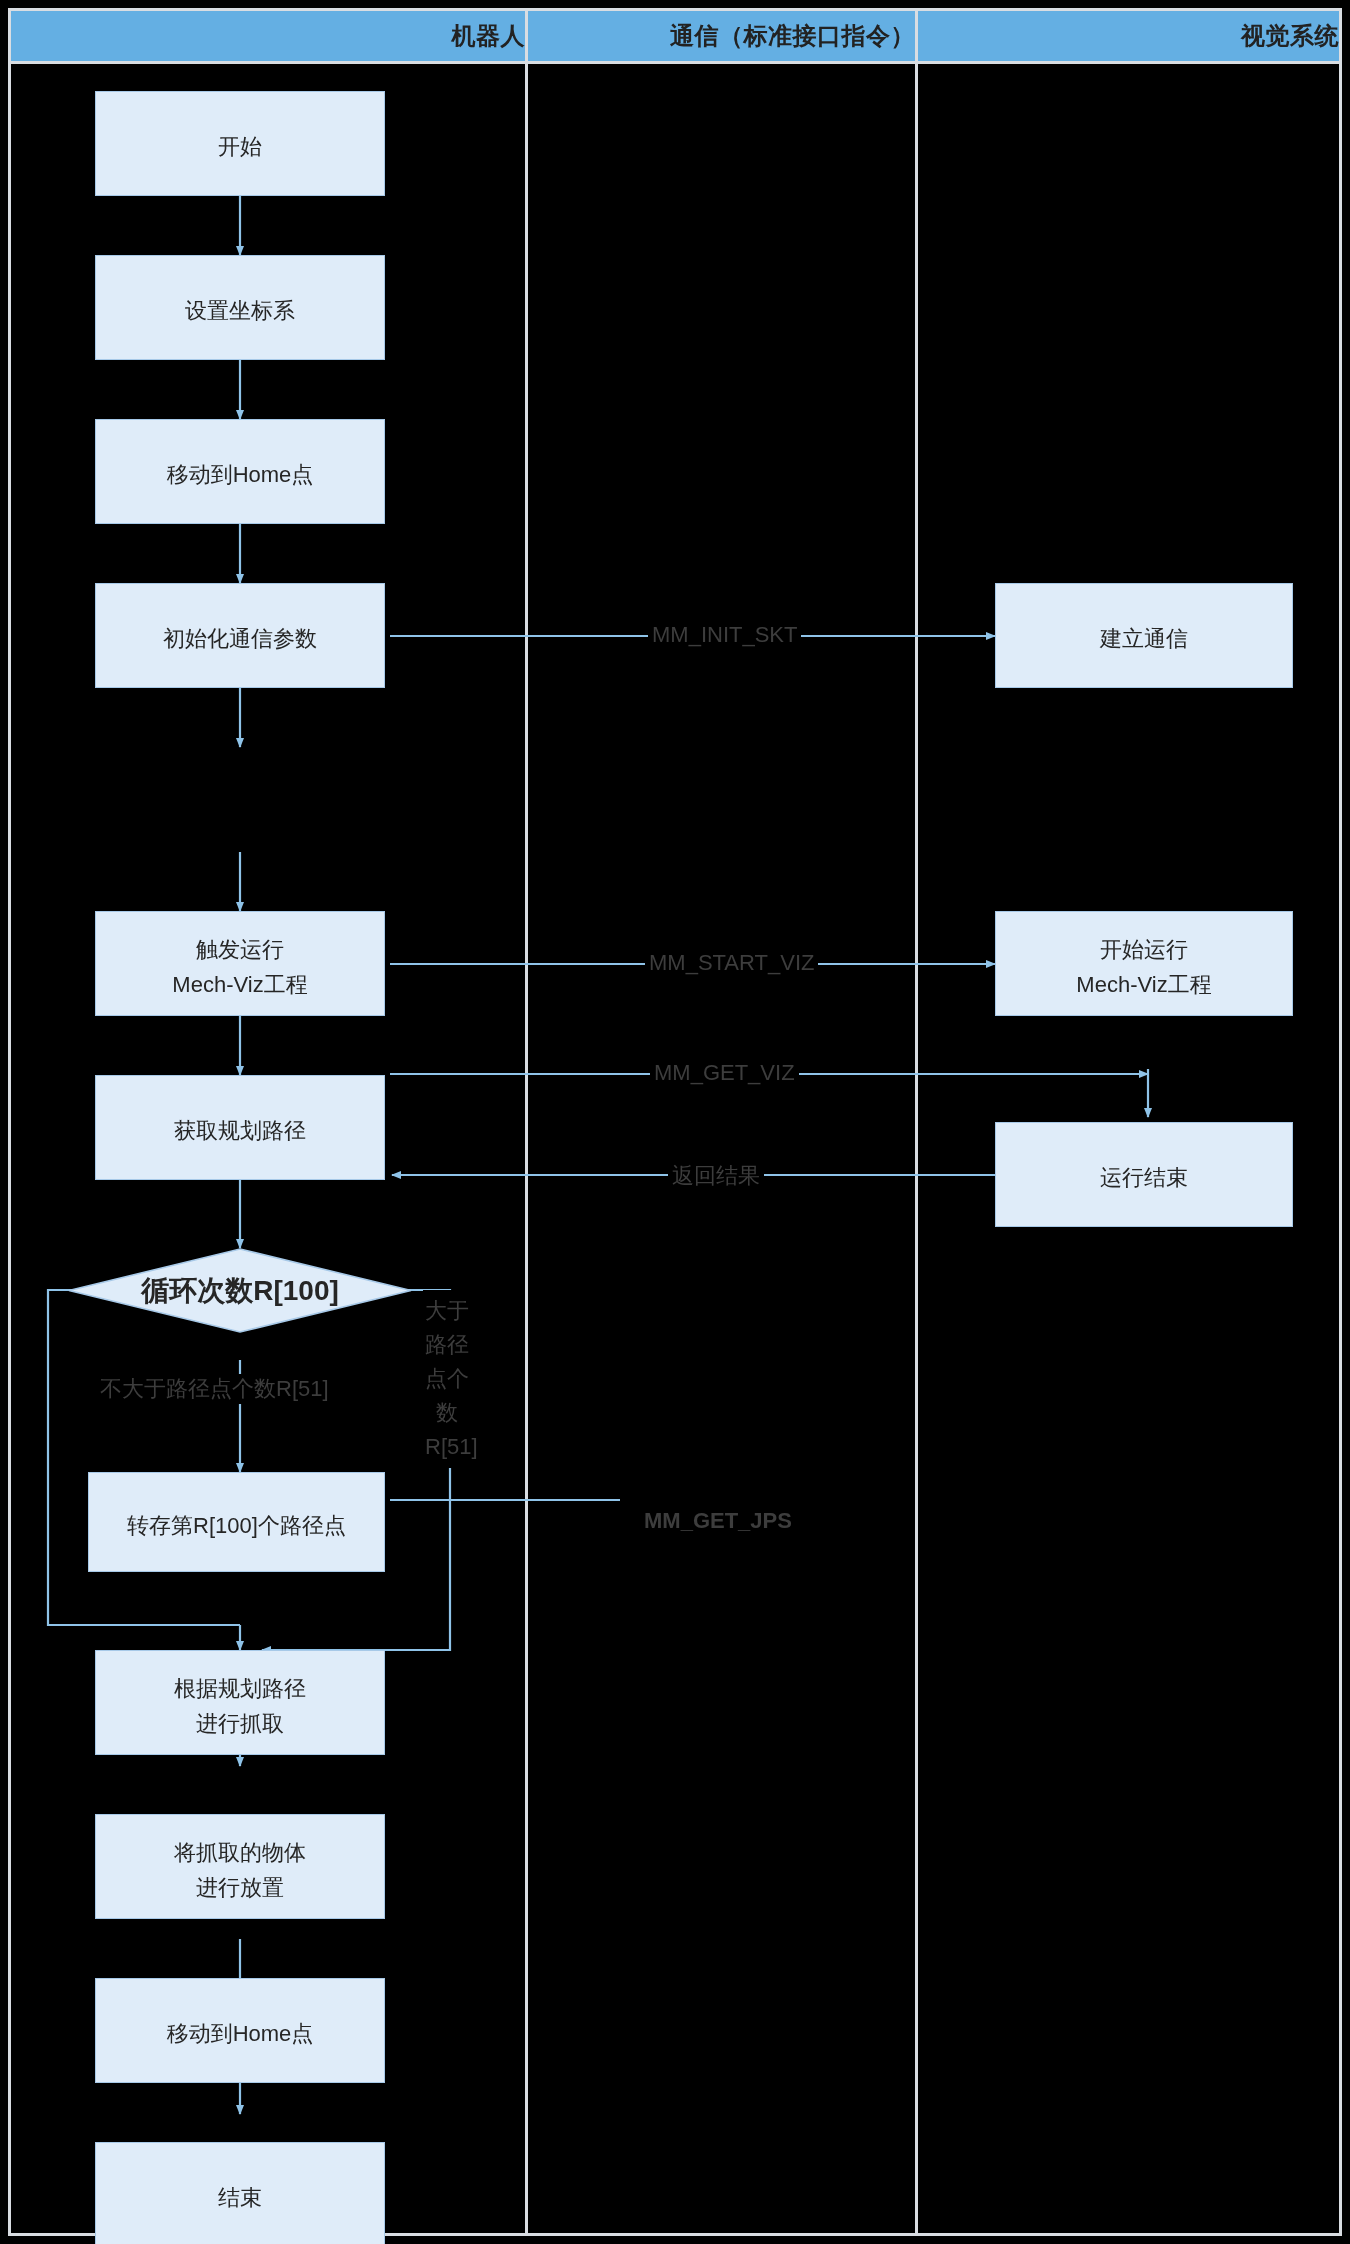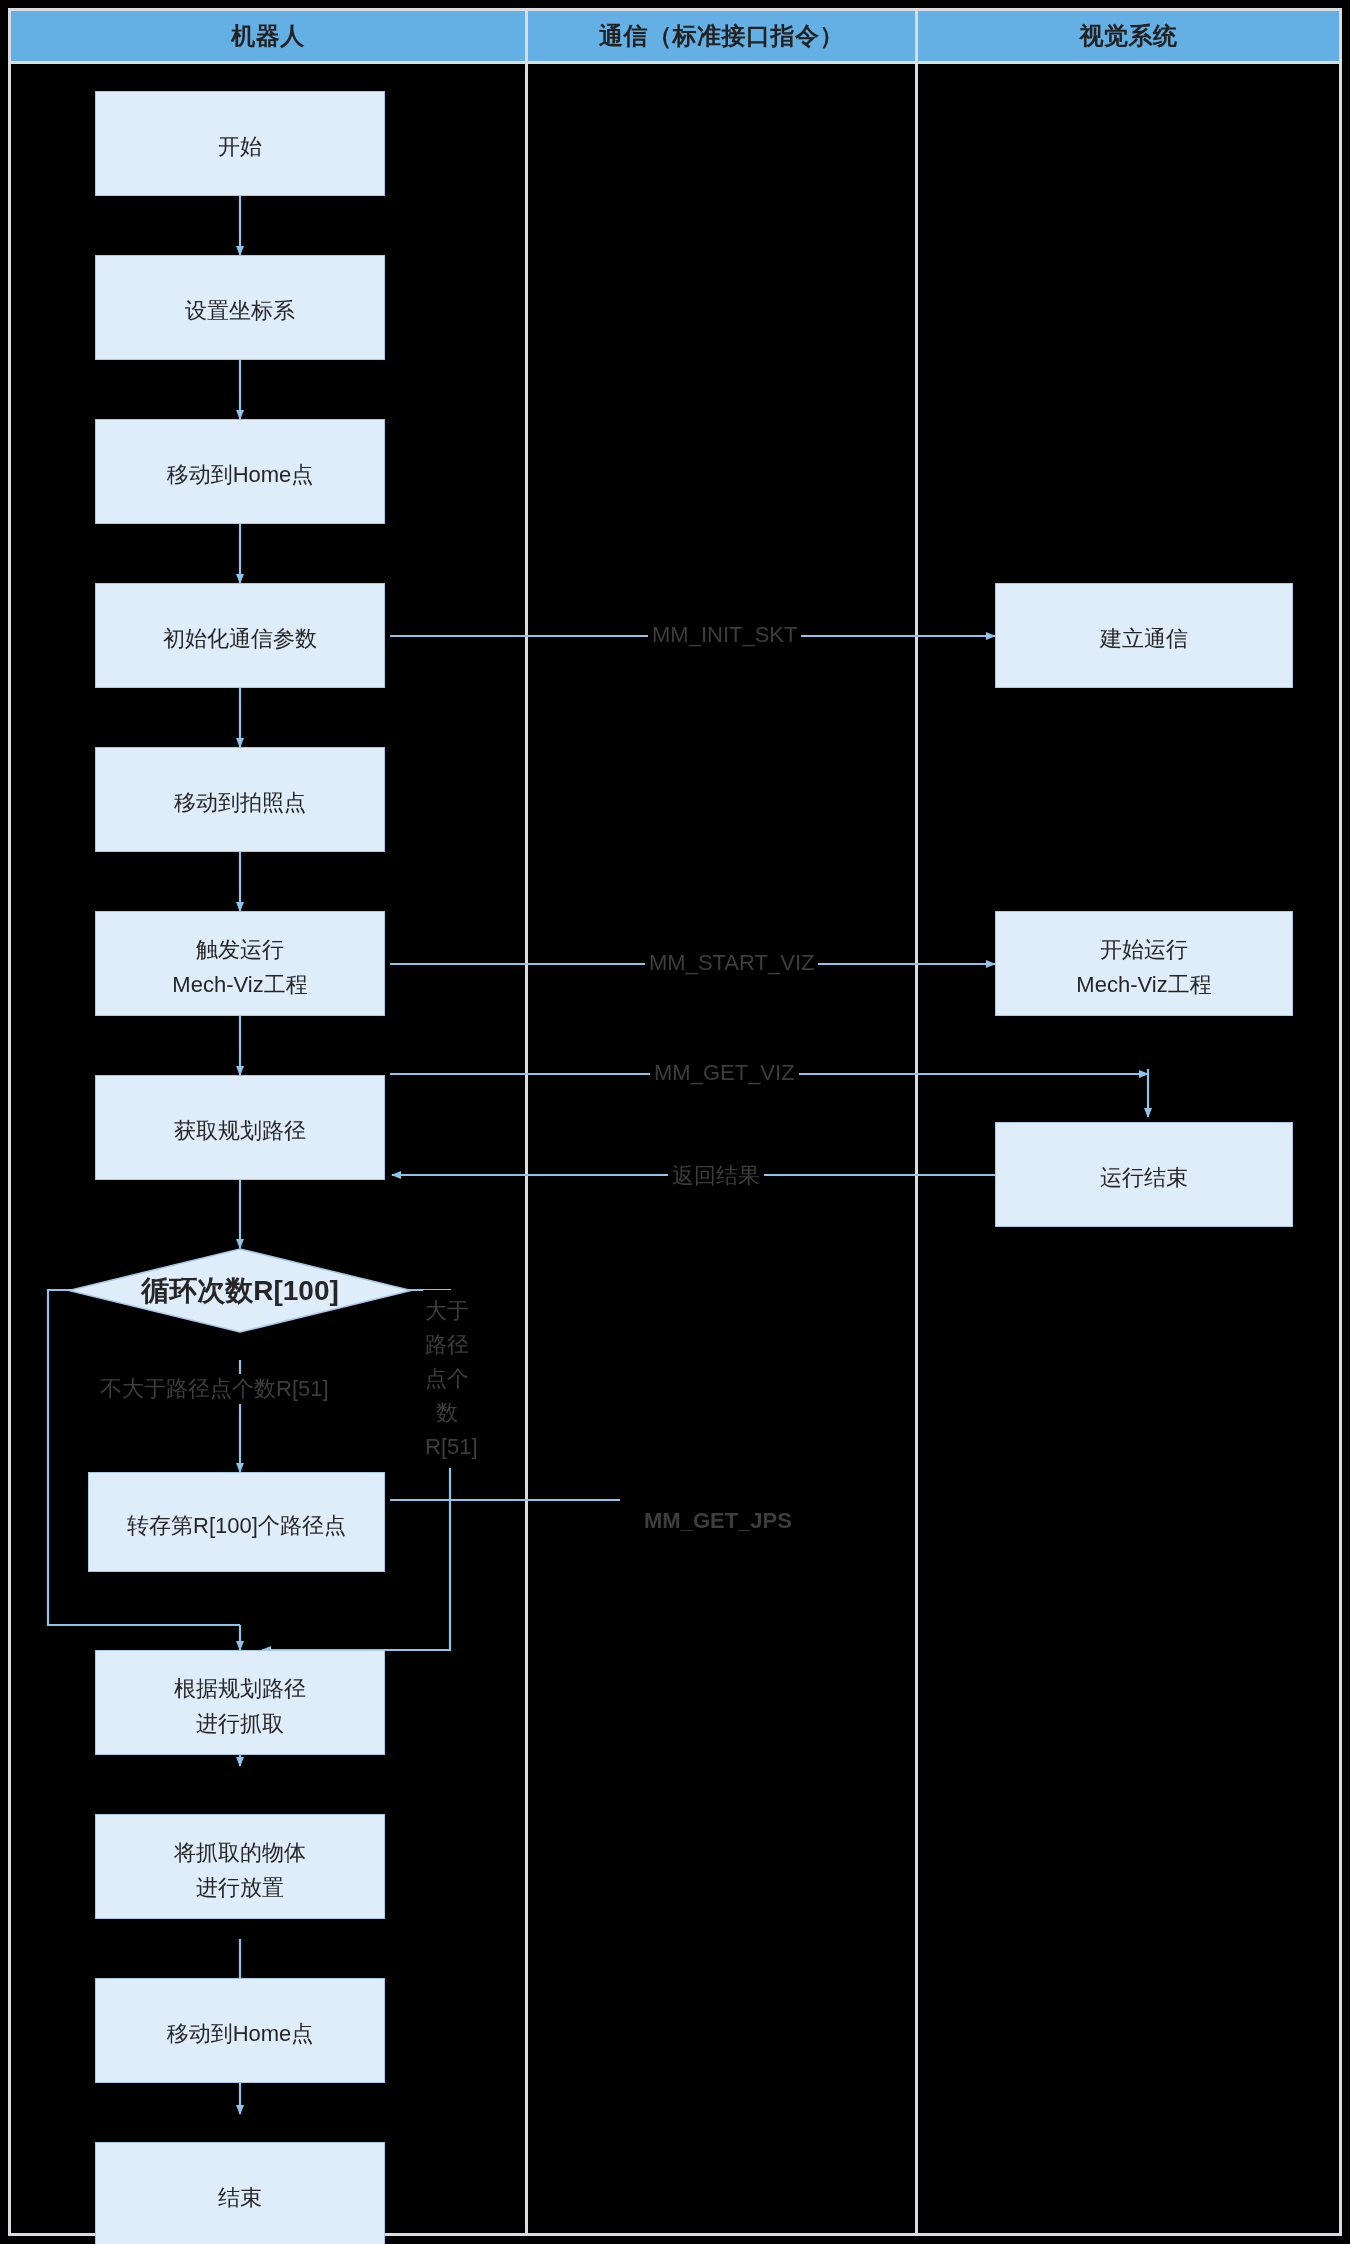--- a/index.html
+++ b/index.html
@@ -5,21 +5,21 @@
   html,body{margin:0;padding:0;background:#000;}
   body{font-family:"Liberation Sans","DejaVu Sans",sans-serif;}
   #page{position:relative;width:1350px;height:2244px;background:#000;overflow:hidden;}
 
   
   .frame{position:absolute;left:8px;top:8px;width:1334px;height:2228px;
          border:3px solid #d9dde2;box-sizing:border-box;}
   .lane-div{position:absolute;top:8px;width:3px;height:2228px;background:#d9dde2;}
   .hdr-row{position:absolute;left:11px;top:11px;width:1328px;height:50px;}
   .hdr-cell{position:absolute;top:0;height:50px;background:#64afe3;
-            display:flex;align-items:center;justify-content:center;}
+            display:flex;align-items:center;justify-content:flex-end;}
   .hdr-cell span{font-size:24px;font-weight:bold;color:#222;letter-spacing:.5px;}
   .hdr-sep{position:absolute;left:11px;top:61px;width:1328px;height:3px;background:#d9dde2;}
 
   
   #wires{position:absolute;left:0;top:0;width:1350px;height:2244px;pointer-events:none;}
 
   
   .node{position:absolute;background:#dfecf9;border:1px solid #a7c9e8;
         box-sizing:border-box;display:flex;align-items:center;justify-content:center;
         text-align:center;}
@@ -108,23 +108,20 @@
   </div>
 
   <div class="node" style="left:95px;top:419px;width:290px;height:105px">
     <div class="txt">移动到Home点</div>
   </div>
 
   <div class="node" style="left:95px;top:583px;width:290px;height:105px">
     <div class="txt">初始化通信参数</div>
   </div>
 
-  <div class="node" style="left:95px;top:747px;width:290px;height:105px">
-    <div class="txt">移动到拍照点</div>
-  </div>
 
   <div class="node" style="left:95px;top:911px;width:290px;height:105px">
     <div class="txt">
       <div>触发运行</div>
       <div>Mech-Viz工程</div>
     </div>
   </div>
 
   <div class="node" style="left:95px;top:1075px;width:290px;height:105px">
     <div class="txt">获取规划路径</div>

